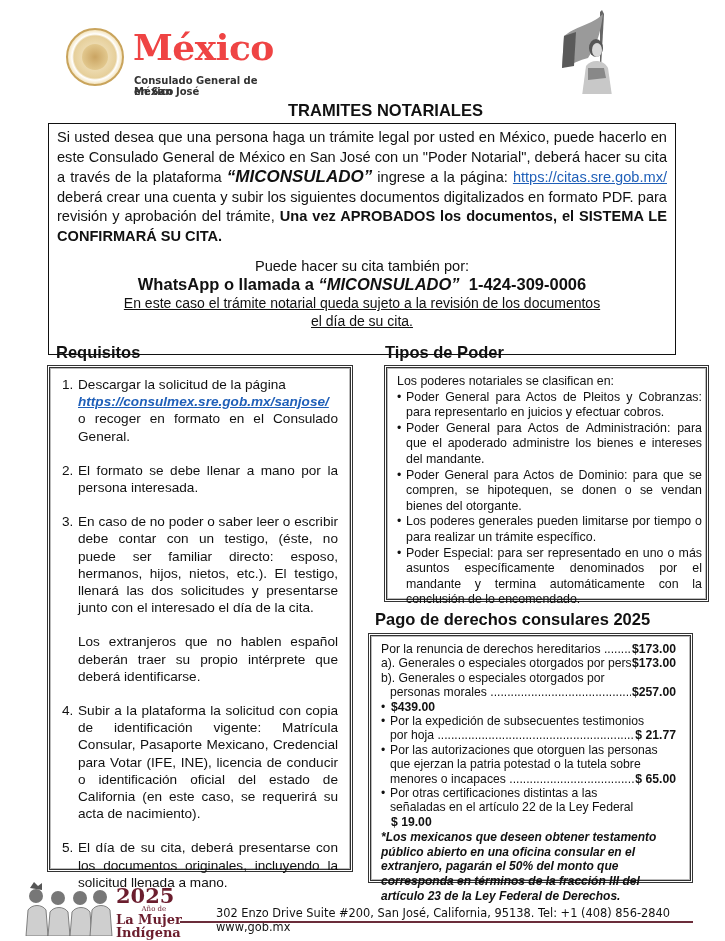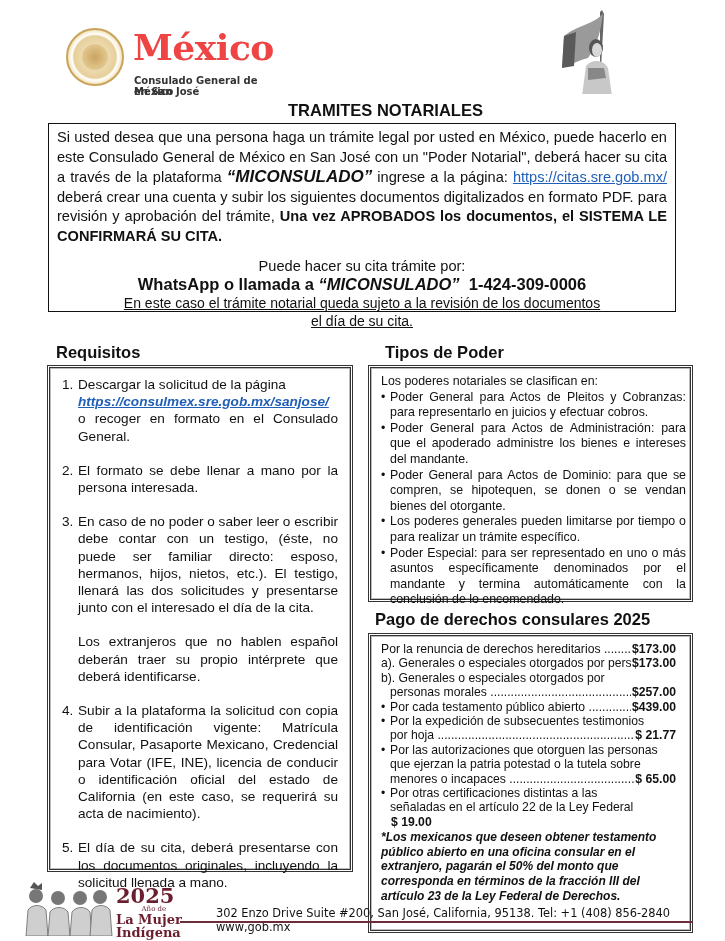--- a/index.html
+++ b/index.html
@@ -15,48 +15,48 @@
   .brand { position: absolute; left: 67px; top: -2px; font-family: "DejaVu Serif", serif; font-weight: bold;
            font-size: 36px; color: #ef4444; letter-spacing: -0.5px; }
   .sub1, .sub2 { position: absolute; left: 68px; font-family: "DejaVu Sans", sans-serif; font-weight: bold;
            font-size: 10px; color: #333; }
   .sub1 { top: 47px; } .sub2 { top: 58px; }
 
   .hero { position: absolute; left: 560px; top: 6px; width: 80px; height: 88px; }
 
   .title { position: absolute; left: 0; width: 725px; top: 101px; text-align: center; font-weight: bold; font-size: 16.5px; padding-left: 46px; }
 
-  .intro { position: absolute; left: 48px; top: 123px; width: 628px; height: 189px; border: 1.5px solid #111; padding: 4px 8px; }
+  .intro { position: absolute; left: 48px; top: 123px; width: 628px; height: 232px; border: 1.5px solid #111; padding: 4px 8px; }
   .intro p.para { font-size: 14.6px; line-height: 19.5px; text-align: justify; text-align-last: left; }
   .intro .mic { font-weight: bold; font-style: italic; font-size: 17px; }
   .intro a { color: #1f5fb8; text-decoration: underline; }
   .intro .b { font-weight: bold; }
   .intro .also { text-align: center; font-size: 14.6px; margin-top: 12px; }
   .intro .wa { text-align: center; font-weight: bold; font-size: 16.5px; line-height: 20px; }
   .intro .wa .mic2 { font-style: italic; }
   .intro .note { text-align: center; font-size: 14px; text-decoration: underline; line-height: 18px; }
 
   .h2 { position: absolute; font-weight: bold; font-size: 16.5px; }
 
   .box { position: absolute; border: 3px double #333; box-shadow: inset 0 0 0 1px #bbb; }
 
   .req { left: 47px; top: 365px; width: 306px; height: 507px; padding: 8px 12px 0 12px; }
   .req ol { list-style: none; }
   .req li { position: relative; padding-left: 16px; font-size: 13.6px; line-height: 17.2px; text-align: justify; margin-bottom: 17px; }
   .req li .num { position: absolute; left: 0; top: 0; }
   .req li a { color: #1f5fb8; font-weight: bold; font-style: italic; text-decoration: underline; }
   .req li .extra { display: block; margin-top: 17px; }
 
-  .tipos { left: 368px; top: 365px; width: 325px; height: 237px; padding: 6px 4px 0 10px; }
+  .tipos { left: 384px; top: 365px; width: 325px; height: 237px; padding: 6px 4px 0 10px; }
   .tipos .lead { font-size: 12.4px; line-height: 15.6px; }
   .tipos ul { list-style: none; }
   .tipos li { position: relative; padding-left: 9px; font-size: 12.4px; line-height: 15.6px; text-align: justify; }
   .tipos li .dot, .pago .dot { position: absolute; left: 0; top: 0; }
 
-  .pago { left: 368px; top: 633px; width: 325px; height: 300px; padding: 6px 14px 0 10px; }
+  .pago { left: 368px; top: 633px; width: 325px; height: 250px; padding: 6px 14px 0 10px; }
   .pago .row { position: relative; font-size: 12.2px; line-height: 14.4px; padding-left: 0; }
   .pago .row.bul { padding-left: 9px; }
   .pago .line { display: flex; align-items: baseline; }
   .pago .line .lbl { white-space: nowrap; overflow: hidden; flex: 1; }
   .pago .line .lbl::after { content: " ..............................................................................................................."; }
   .pago .line .amt { font-weight: bold; white-space: nowrap; padding-left: 1px; }
   .pago .foot { font-weight: bold; font-style: italic; font-size: 12px; line-height: 14.6px; margin-top: 1px; }
 
   
   .foot-art { position: absolute; left: 22px; top: 880px; width: 92px; height: 56px; }
@@ -86,21 +86,21 @@
   <ellipse cx="36" cy="42" rx="7" ry="9" fill="#555"></ellipse>
   <ellipse cx="37" cy="44" rx="5" ry="7" fill="#d8d8d8"></ellipse>
   <path d="M22 90 L26 60 C32 52 44 54 48 62 L52 90 Z" fill="#c8c8c8"></path>
   <path d="M28 62 L44 62 L46 72 L28 74 Z" fill="#888"></path>
 </svg>
 
 <div class="title">TRAMITES NOTARIALES</div>
 
 <div class="intro">
   <p class="para"><span>Si usted desea que una persona haga un trámite legal por usted en México, puede hacerlo en este Consulado General de México en San José con un "Poder Notarial", deberá hacer su cita a través de la plataforma </span><span class="mic">“MICONSULADO”</span><span> ingrese a la página: </span><a href="#">https://citas.sre.gob.mx/</a><span> deberá crear una cuenta y subir los siguientes documentos digitalizados en formato PDF. para revisión y aprobación del trámite, </span><span class="b">Una vez APROBADOS los documentos, el SISTEMA LE CONFIRMARÁ SU CITA.</span></p>
-  <div class="also">Puede hacer su cita trámite por:</div>
+  <div class="also">Puede hacer su cita también por:</div>
   <div class="wa"><span>WhatsApp o llamada a </span><span class="mic2">“MICONSULADO”</span>&nbsp; <span>1-424-309-0006</span></div>
   <div class="note">En este caso el trámite notarial queda sujeto a la revisión de los documentos</div>
   <div class="note">el día de su cita.</div>
 </div>
 
 <div class="h2" style="left:56px; top:343px;">Requisitos</div>
 <div class="box req">
   <ol id="req-list">
     <li><span class="num">1.</span><span>Descargar la solicitud de la página </span><br><a href="#">https://consulmex.sre.gob.mx/sanjose/</a><br><span> o recoger en formato en el Consulado General.</span></li>
     <li><span class="num">2.</span><span>El formato se debe llenar a mano por la persona interesada.</span></li>
@@ -140,21 +140,20 @@
       <div class="row">
         <div>b). Generales o especiales otorgados por</div>
         <div class="line">
           <span class="lbl" style="padding-left: 9px;">   personas morales</span>
           <span class="amt">$257.00</span>
         </div>
       </div>
       <div class="row bul">
         <span class="dot">•</span>
         <div class="line">
-          <span class="lbl">Por cada testamento público abierto</span>
           <span class="amt">$439.00</span>
         </div>
       </div>
       <div class="row bul">
         <span class="dot">•</span>
         <div>Por la expedición de subsecuentes testimonios</div>
         <div class="line">
           <span class="lbl">por hoja</span>
           <span class="amt">$ 21.77</span>
         </div>

